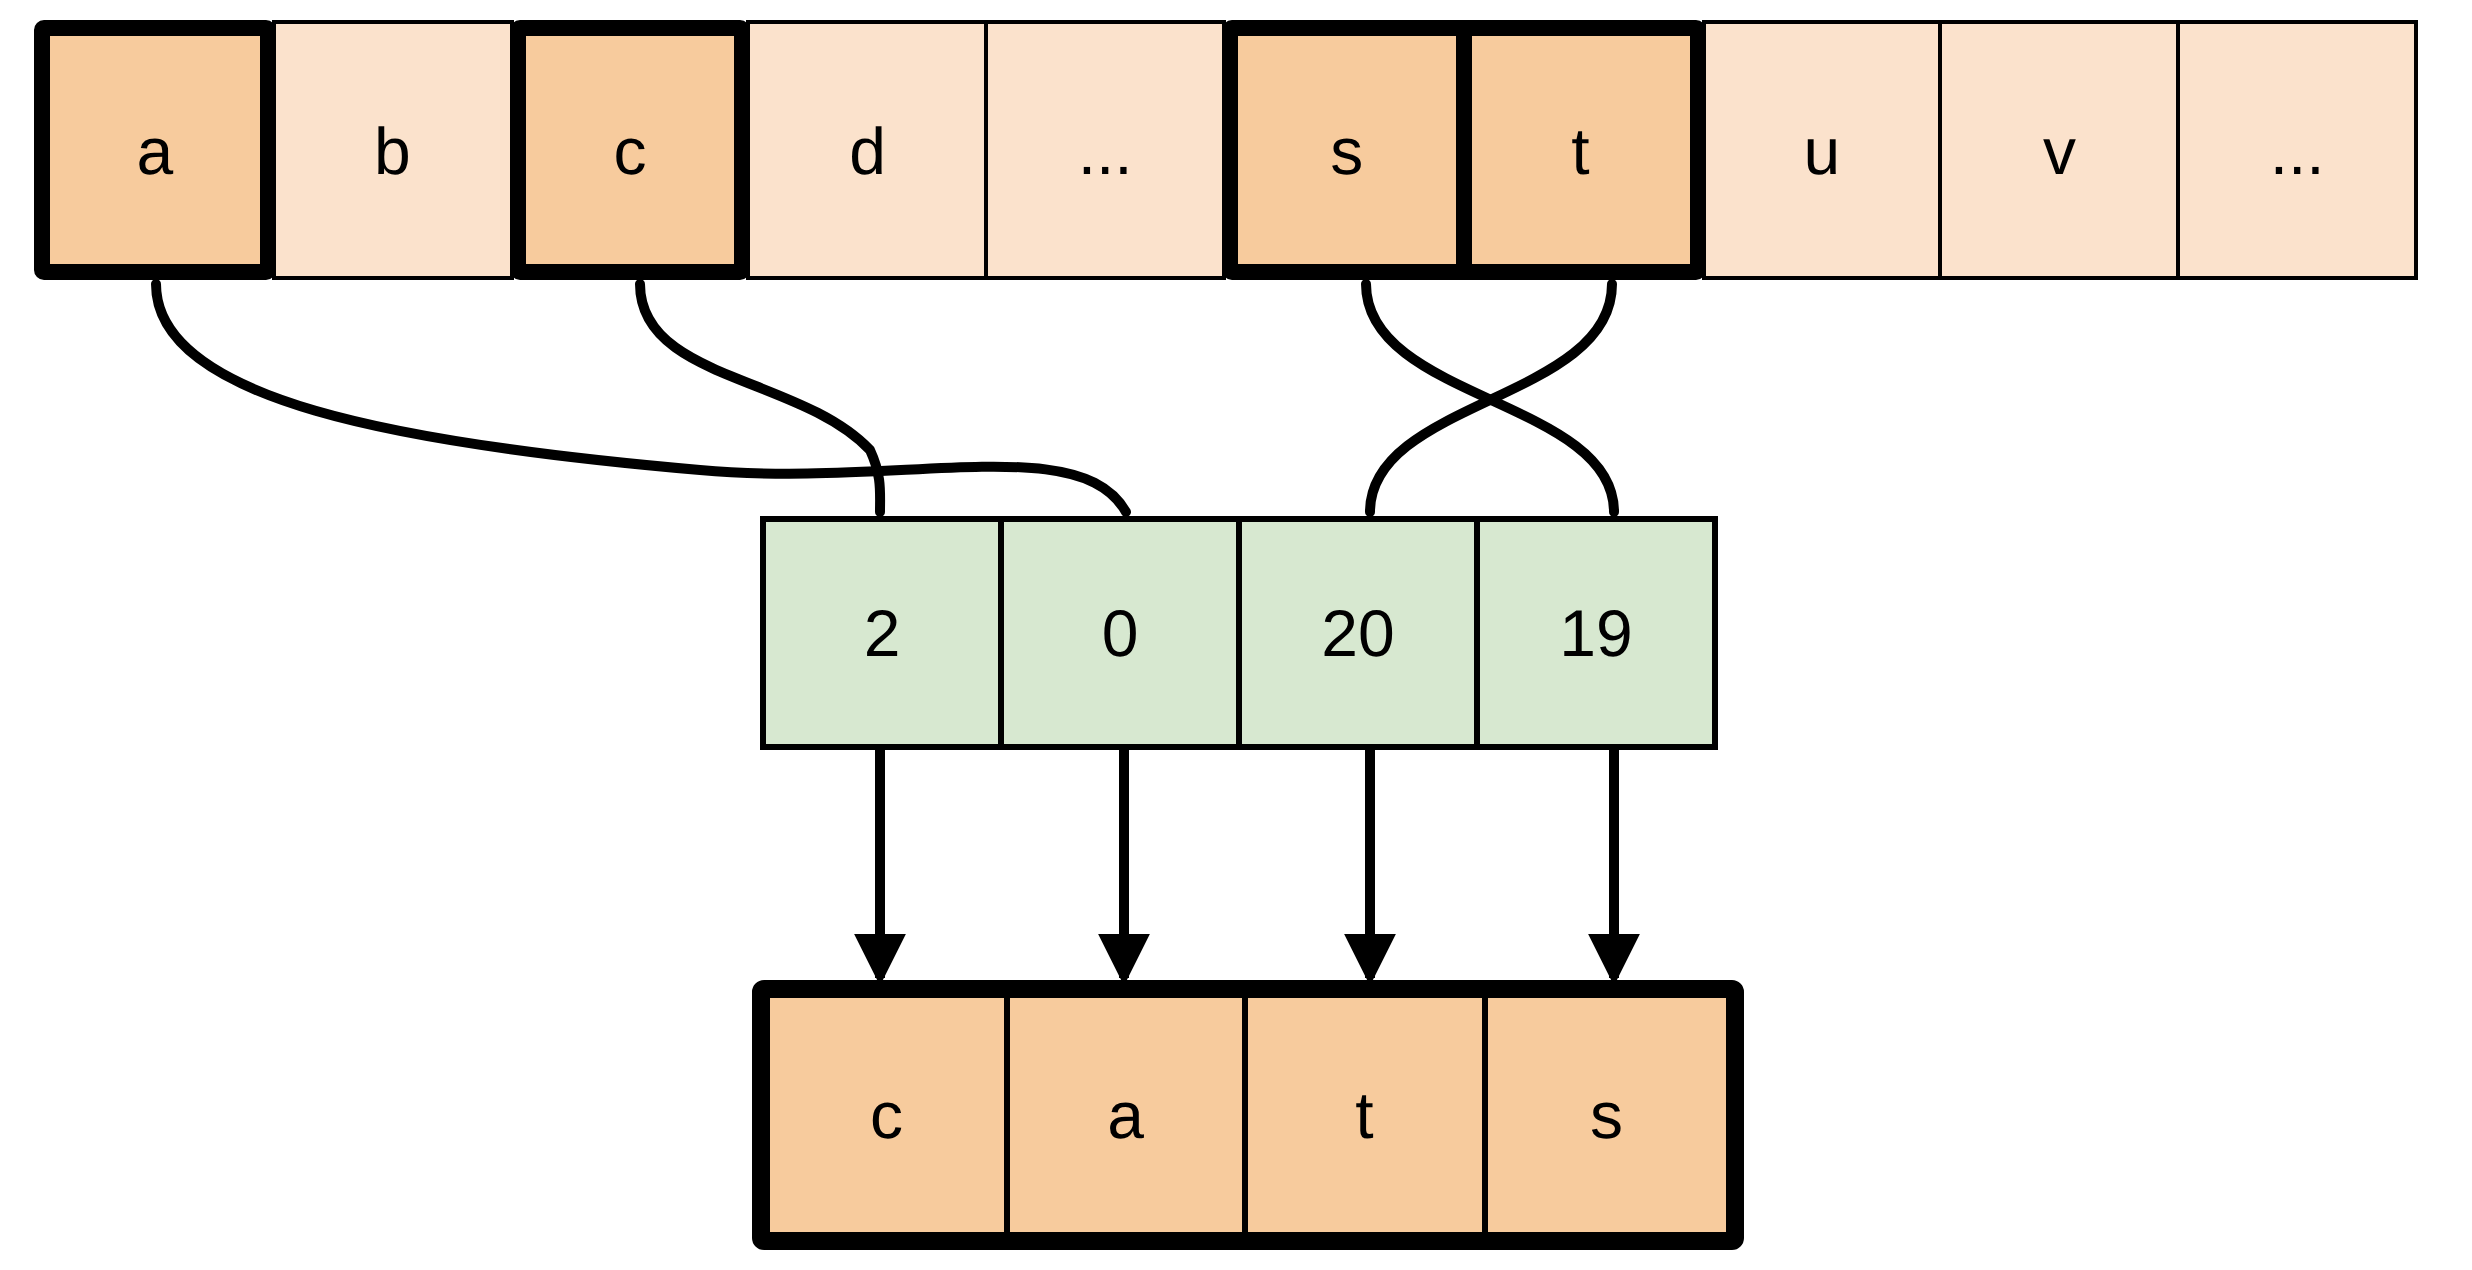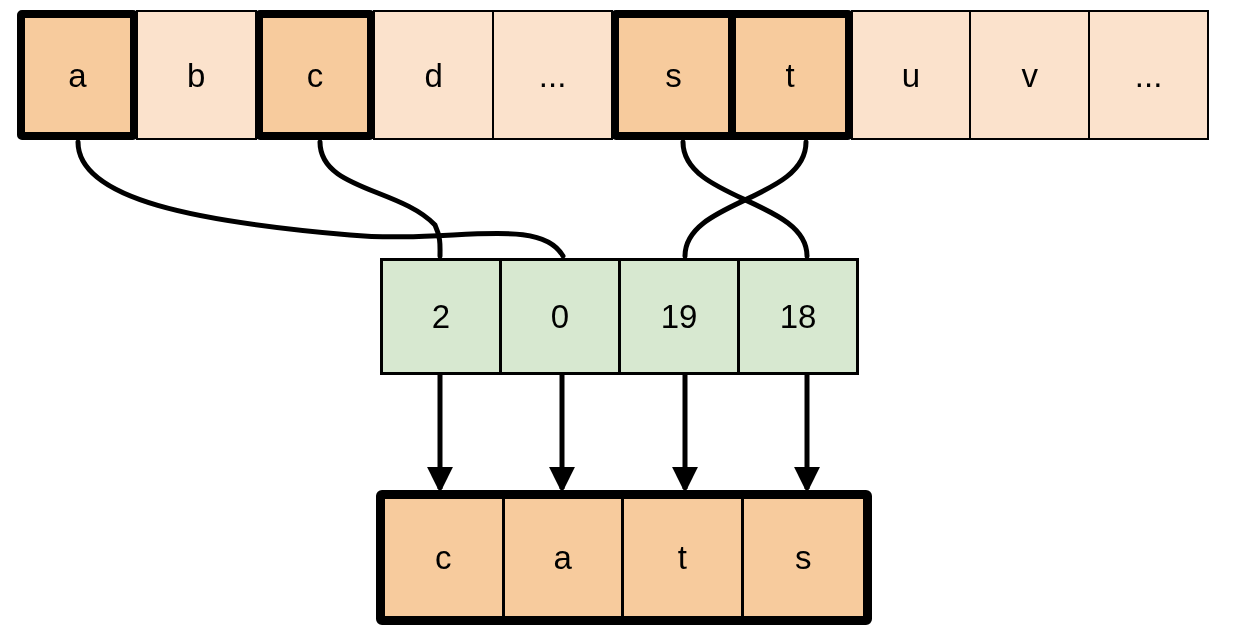--- a/index.html
+++ b/index.html
@@ -176,25 +176,25 @@
   </div>
 
   <div class="row" id="index-row">
     <div class="cell">
       <span>2</span>
     </div>
     <div class="cell">
       <span>0</span>
     </div>
     <div class="cell">
+      <span>20</span>
+    </div>
+    <div class="cell">
       <span>19</span>
     </div>
-    <div class="cell">
-      <span>18</span>
-    </div>
   </div>
 
   <div class="row" id="result-row">
     <div class="cell">
       <span>c</span>
     </div>
     <div class="cell">
       <span>a</span>
     </div>
     <div class="cell">

